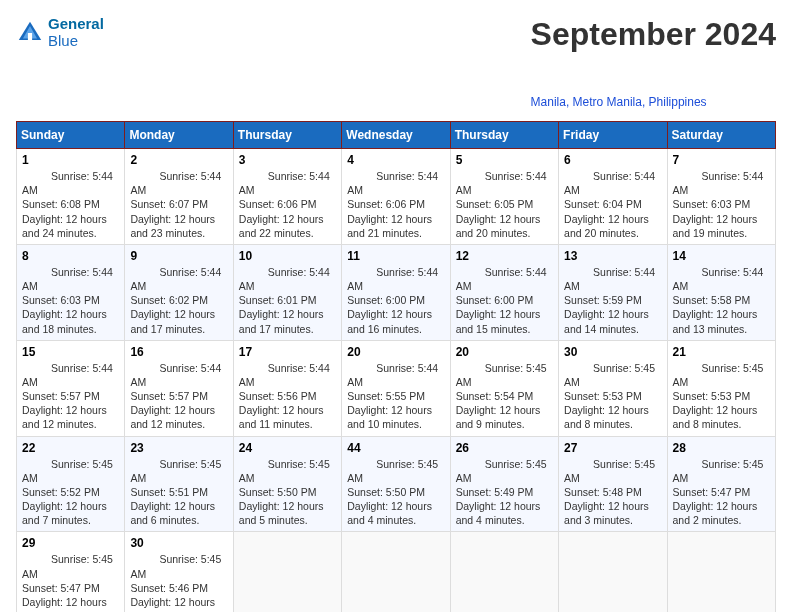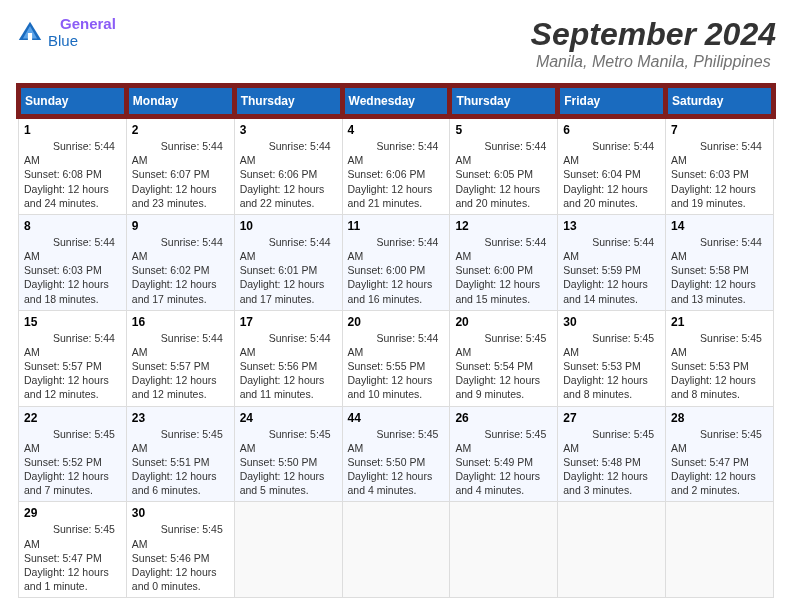--- a/index.html
+++ b/index.html
@@ -22,57 +22,56 @@
       gap: 4px;
     }
     .logo-text {
       display: flex;
       flex-direction: column;
       line-height: 1.1;
     }
     .logo-general {
       font-size: 15px;
       font-weight: bold;
-      color: #8b5cf6;
-      margin-left: 12px;
+      color: #0369a1;
     }
     .logo-blue {
       font-size: 15px;
       font-weight: normal;
       color: #1a6bbf;
     }
     .logo-icon {
       width: 28px;
       height: 28px;
     }
     .title-area {
-      text-align: center;
-      font-style: italic;
+      text-align: left;
     }
     .cal-title {
       font-size: 32px;
       font-weight: bold;
       color: #333;
     }
     .cal-subtitle {
-      font-size: 16px;
-      color: #737373;
+      font-size: 12px;
+      color: #1d4ed8;
+      margin-top: 42px;
     }
     .calendar {
       width: 100%;
       border-collapse: collapse;
       font-size: 11px;
     }
     .calendar th {
       background: #1a6bbf;
       color: #fff;
       padding: 6px 4px;
       text-align: left;
       font-size: 12px;
-      border: 5px solid #7f1d1d;
+      border: 1px solid #7f1d1d;
     }
     .calendar td {
       vertical-align: top;
       padding: 4px 5px;
       border: 1px solid #ddd;
       width: calc(100% / 7);
       min-height: 80px;
       background: #fff;
     }
     .calendar tr:nth-child(even) td {

